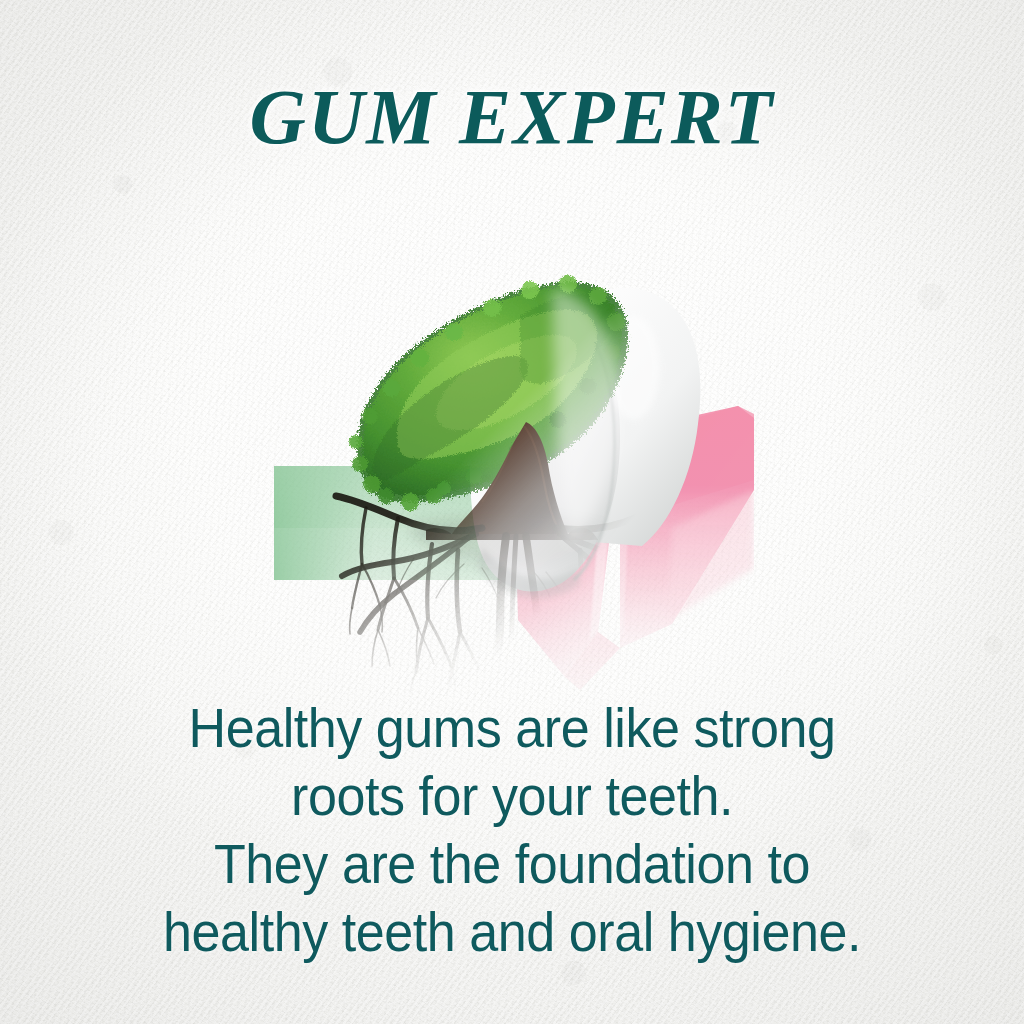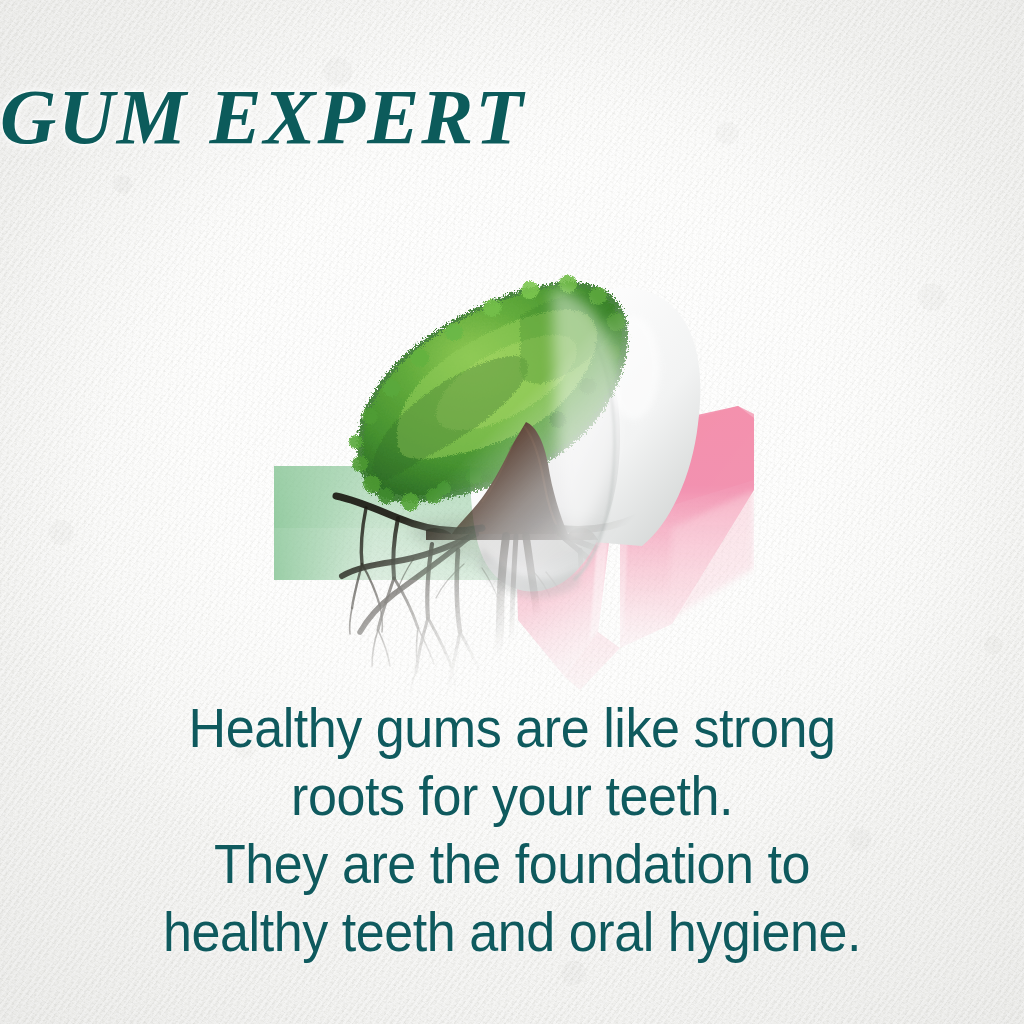--- a/index.html
+++ b/index.html
@@ -69,20 +69,21 @@
     background: radial-gradient(ellipse 72% 70% at 50% 48%, rgba(0,0,0,0) 55%, rgba(150,150,145,.10) 100%);
     pointer-events: none;
   }
 
   
   .title-wrap {
     position: absolute;
     top: 78px;
     left: 0;
     width: 100%;
+    text-align: center;
   }
   .title {
     display: inline-block;
     font-family: "Liberation Serif", "DejaVu Serif", serif;
     font-style: italic;
     font-weight: bold;
     font-size: 78px;
     letter-spacing: 2px;
     color: #0c5b5b;
     line-height: 1;

